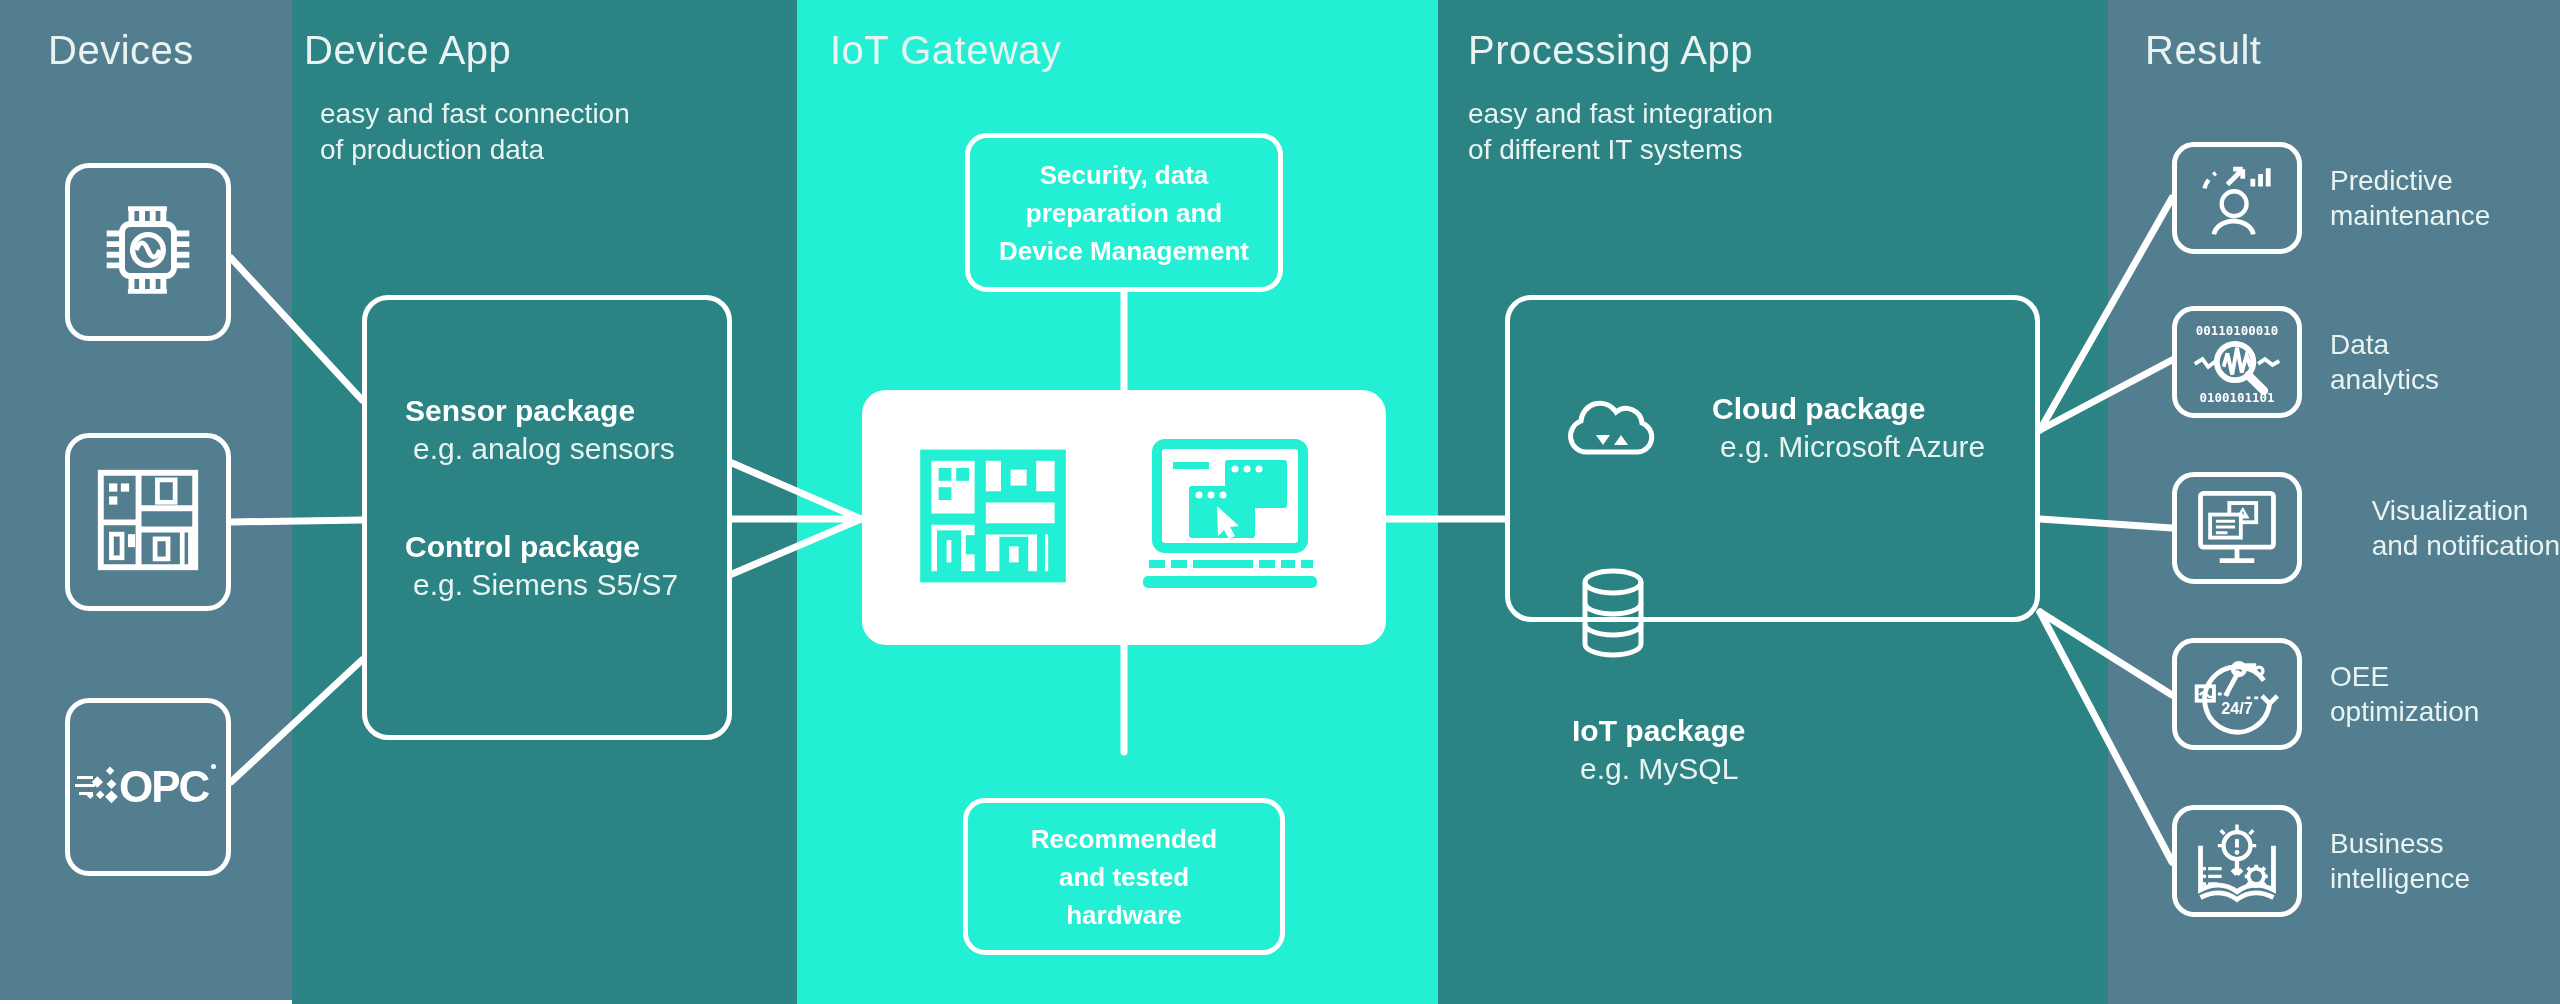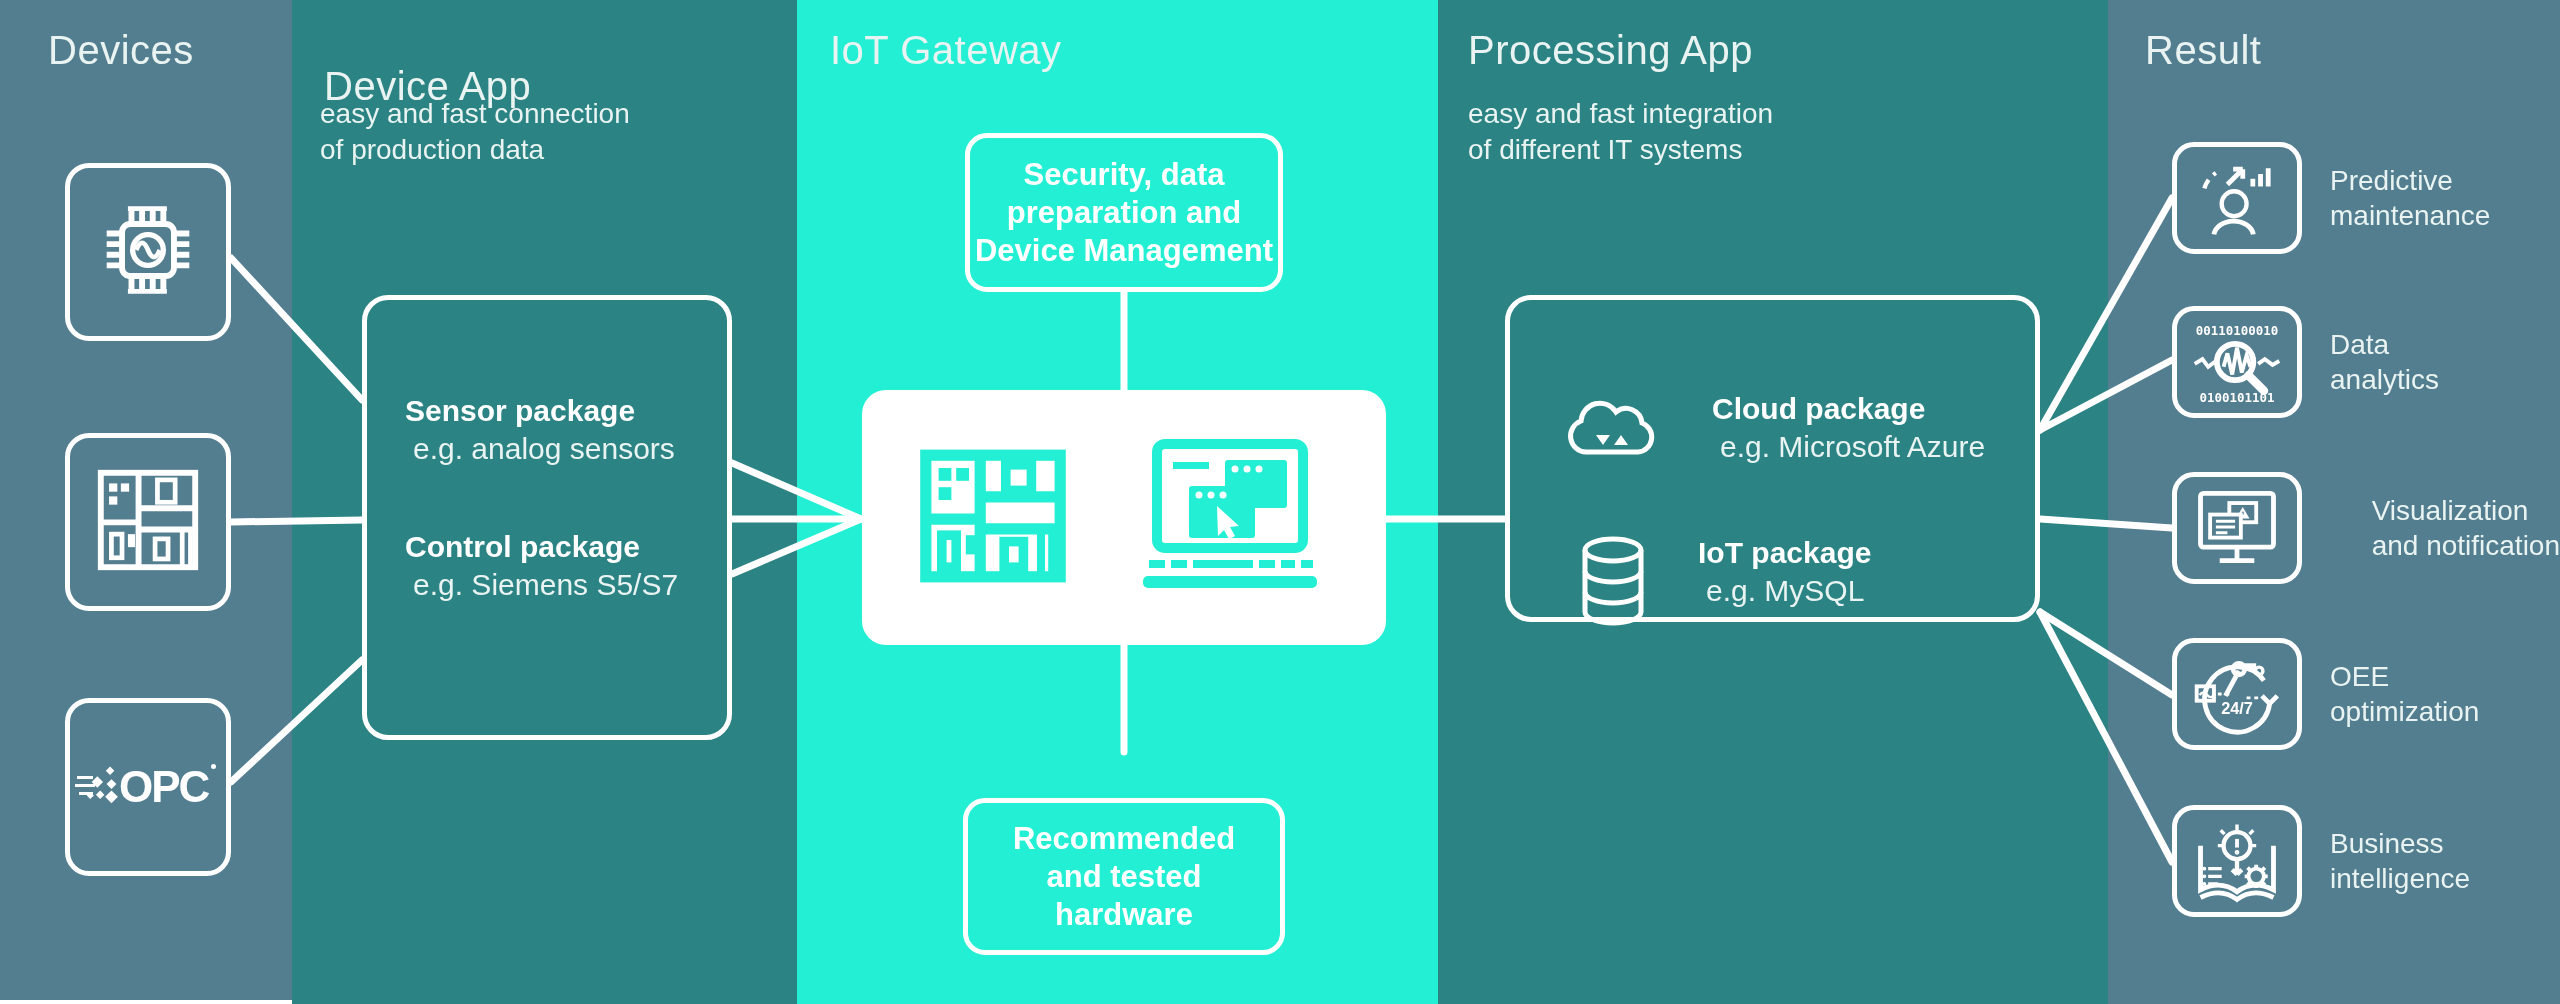--- a/index.html
+++ b/index.html
@@ -21,21 +21,21 @@
 
   .connectors { position:absolute; left:0; top:0; width:2560px; height:1004px; pointer-events:none; }
 
   .devbox { position:absolute; left:65px; width:166px; height:178px; border:5px solid #fff; border-radius:24px;
             display:flex; align-items:center; justify-content:center; }
 
   .pkg-title { color:#ffffff; font-size:30px; font-weight:700; line-height:38px; }
   .pkg-ex    { color:#E9F4F2; font-size:30px; font-weight:400; line-height:38px;margin-left:8px; }
 
   .centerbox { position:absolute; border:5px solid #fff; border-radius:22px; display:flex; flex-direction:column;
-               align-items:center; justify-content:center; color:#fff; font-size:31px; font-weight:700; line-height:38px; text-align:center; }
+               align-items:center; justify-content:center; color:#fff; font-size:26px; font-weight:700; line-height:38px; text-align:center; }
 
   .gatewaybox { position:absolute; left:862px; top:390px; width:524px; height:255px; background:#ffffff; border-radius:24px;
                 display:flex; align-items:center; justify-content:space-evenly; }
 
   .procrow { position:absolute; display:flex; align-items:flex-start; gap:44px; }
 
   .result-item { position:absolute; left:2172px; width:388px; height:128px; display:flex; align-items:center; gap:28px; }
   .result-iconbox { width:130px; height:112px; border:5px solid #fff; border-radius:22px; flex:0 0 auto;
                     display:flex; align-items:center; justify-content:center; }
   .result-label { color:#E9F4F2; font-size:28px; font-weight:400; line-height:35px; }
@@ -68,21 +68,21 @@
       <path d="M1386,519 L1505,519"></path>
       <path d="M2040,430 L2172,198"></path>
       <path d="M2040,430 L2172,360"></path>
       <path d="M2040,519 L2172,528"></path>
       <path d="M2040,612 L2172,695"></path>
       <path d="M2040,612 L2172,862"></path>
     </g>
   </svg>
 
   <div class="hdr" style="left:48px;   top:28px;">Devices</div>
-  <div class="hdr" style="left:324px;  top:28px;margin-top:36px;">Device App</div>
+  <div class="hdr" style="left:304px;  top:28px;">Device App</div>
   <div class="hdr" style="left:830px;  top:28px;">IoT Gateway</div>
   <div class="hdr" style="left:1468px; top:28px;">Processing App</div>
   <div class="hdr" style="left:2145px; top:28px;">Result</div>
 
   <div class="sub" style="left:320px; top:96px;">easy and fast connection
 of production data</div>
   <div class="sub" style="left:1468px; top:96px;">easy and fast integration
 of different IT systems</div>
 
   <div class="devbox" style="top:163px;">
@@ -227,21 +227,21 @@
             <path d="M38,45 h14 l-7,10 z"></path>
             <path d="M56,55 h14 l-7,-10 z"></path>
           </g>
         </svg>
       </span>
       <div>
         <div class="pkg-title">Cloud package</div>
         <div class="pkg-ex">e.g. Microsoft Azure</div>
       </div>
     </div>
-    <div class="procrow" style="left:62px; top:234px;">
+    <div class="procrow" style="left:62px; top:266px;flex-direction:column;">
       <span>
         <svg width="82" height="98" viewBox="0 0 82 98" fill="none" stroke="#ffffff" stroke-width="5">
           <ellipse cx="41" cy="16" rx="28" ry="11"></ellipse>
           <path d="M13,16 V78 a28,11 0 0 0 56,0 V16"></path>
           <path d="M13,37 a28,11 0 0 0 56,0"></path>
           <path d="M13,58 a28,11 0 0 0 56,0"></path>
         </svg>
       </span>
       <div>
         <div class="pkg-title">IoT package</div>

